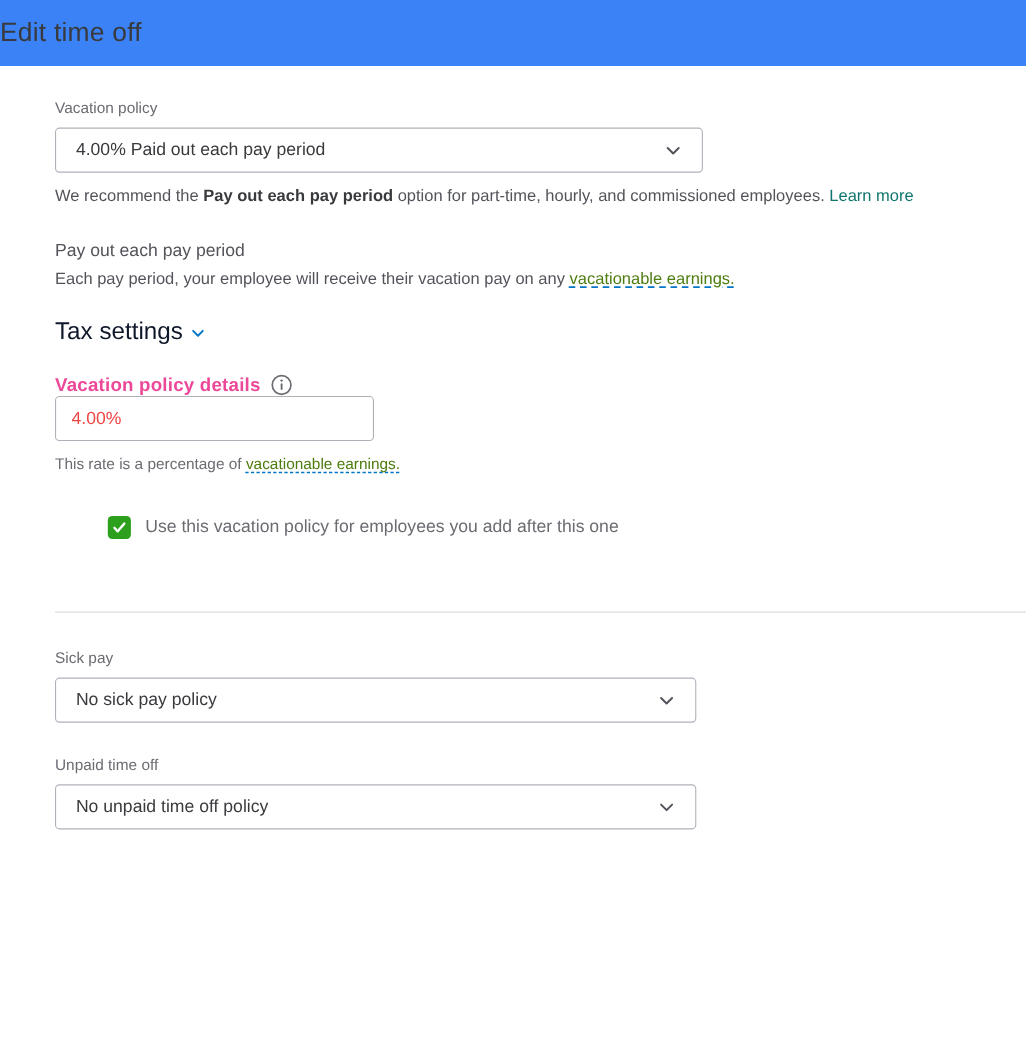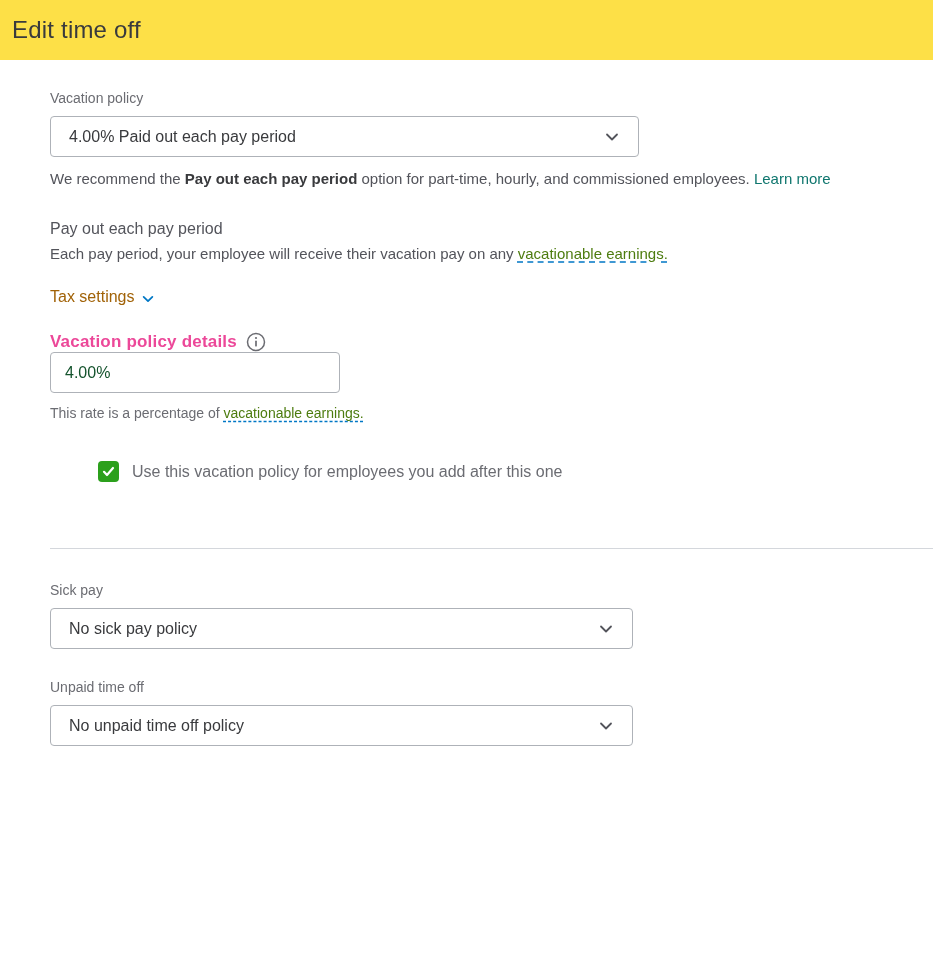--- a/index.html
+++ b/index.html
@@ -1,21 +1,21 @@
 <!DOCTYPE html>
 <html><head>
 <meta charset="utf-8">
 <style>
   * { box-sizing: border-box; margin: 0; padding: 0; }
   html, body { width: 933px; height: 955px; background: #ffffff; }
   body { font-family: "Liberation Sans", sans-serif; color: #393A3D; overflow: hidden; }
 
   .header-bar {
-    width: 100%; height: 60px; background: #fde047;
-    display: flex; align-items: center; padding-left: 12px;
+    width: 100%; height: 60px; background: #3b82f6;
+    display: flex; align-items: center; padding-left: 0;
   }
   .header-title { font-size: 24px; font-weight: 400; color: #393A3D; letter-spacing: 0.2px; }
 
   .content { padding: 30px 0 0 50px; }
 
   .page-heading { font-size: 24px; font-weight: 700; color: #393A3D; margin-bottom: 56px; letter-spacing: 0.2px; }
 
   .field-label { font-size: 14px; color: #6B6C72; margin-bottom: 10px; }
 
   .select-box {
@@ -40,31 +40,31 @@
   .tooltip-term {
     color: #4d7c0f;
     text-decoration: underline;
     text-decoration-style: dashed;
     text-decoration-color: #0077C5;
     text-underline-offset: 3px;
     cursor: help;
   }
 
   .tax-settings-row { margin-top: 26px; display: inline-flex; align-items: center; gap: 7px; cursor: pointer; }
-  .tax-settings-label { font-size: 16px; color: #a16207; }
+  .tax-settings-label { font-size: 22px; color: #0f172a; }
   .chevron-blue { width: 14px; height: 14px; margin-top: 3px; }
 
   .details-heading-row { margin-top: 26px; display: flex; align-items: center; gap: 9px; }
   .details-heading { font-size: 17px; font-weight: 700; color: #ec4899; letter-spacing: 0.2px; }
   .info-icon { width: 20px; height: 20px; cursor: pointer; }
 
   .rate-label { margin-top: 28px; }
   .rate-input {
     width: 290px; height: 41px; border: 1px solid #aeb2b8; border-radius: 4px;
-    font-size: 16px; color: #14532d; padding: 0 14px;
+    font-size: 16px; color: #ef4444; padding: 0 14px;
     font-family: "Liberation Sans", sans-serif; outline: none;
   }
   .rate-note { font-size: 14px; color: #6B6C72; margin-top: 12px; }
 
   .checkbox-row { margin-top: 40px; display: flex; align-items: center; gap: 13px; padding-left: 48px; }
   .checkbox {
     width: 21px; height: 21px; background: #2CA01C; border-radius: 4px;
     display: flex; align-items: center; justify-content: center; cursor: pointer; flex: 0 0 auto;
   }
   .checkbox-label { font-size: 16px; color: #6B6C72; cursor: pointer; }

